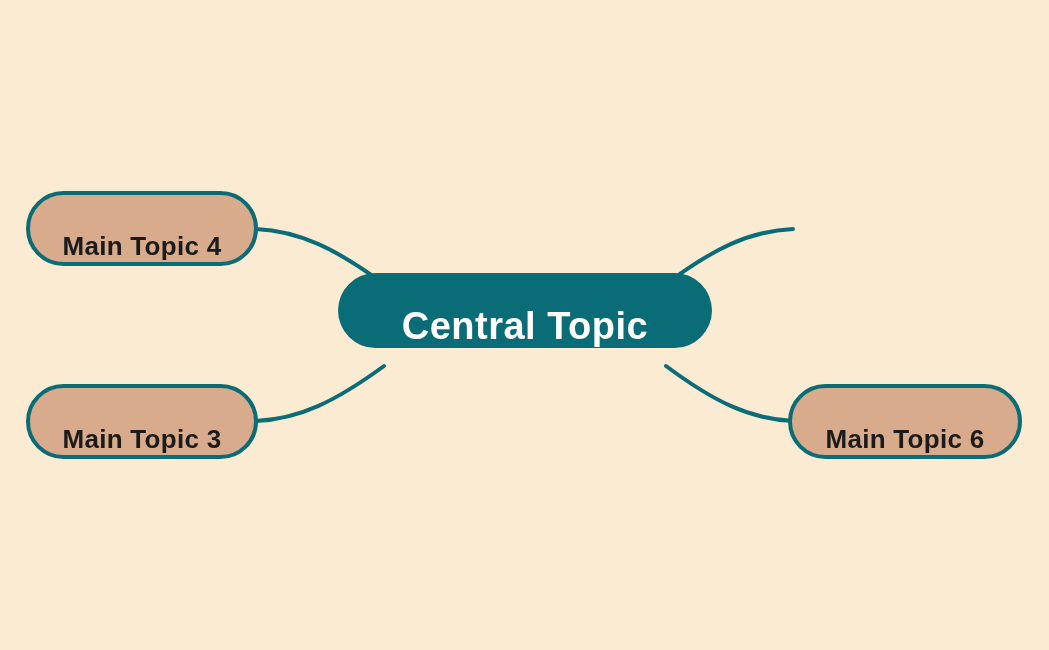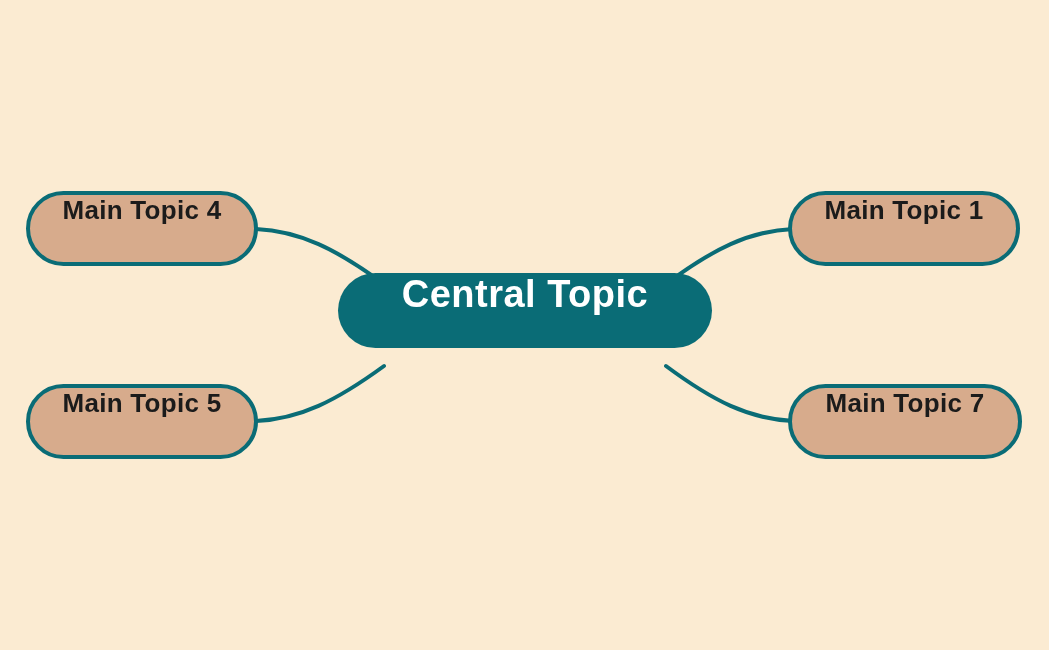--- a/index.html
+++ b/index.html
@@ -23,21 +23,21 @@
   }
   #connectors path {
     fill: none;
     stroke: var(--connector, #0A6C76);
     stroke-width: 4;
     stroke-linecap: round;
   }
   .node {
     position: absolute;
     display: flex;
-    align-items: flex-start;
+    align-items: flex-end;
     justify-content: center;
     box-sizing: border-box;
     cursor: pointer;
   }
   .central-node {
     left: 338px;
     top: 273px;
     width: 374px;
     height: 75px;
     border-radius: 51px;
@@ -76,29 +76,26 @@
     <path d="M 256 229 C 300 231 336 249 384 284"></path>
     <path d="M 793 229 C 749 231 713 249 666 284"></path>
     <path d="M 256 421 C 300 419 336 401 384 366"></path>
     <path d="M 793 421 C 749 419 713 401 666 366"></path>
   </svg>
 
   <div class="node central-node">
     <span class="label">Central Topic</span>
   </div>
 
-  <div class="node branch-node pos-top-right">
-    <span class="label">Main Topic 1</span>
-  </div>
 
   <div class="node branch-node pos-bottom-right">
-    <span class="label">Main Topic 7</span>
+    <span class="label">Main Topic 6</span>
   </div>
 
   <div class="node branch-node pos-bottom-left">
-    <span class="label">Main Topic 5</span>
+    <span class="label">Main Topic 3</span>
   </div>
 
   <div class="node branch-node pos-top-left">
     <span class="label">Main Topic 4</span>
   </div>
 
 </div>
 
 </body></html>

